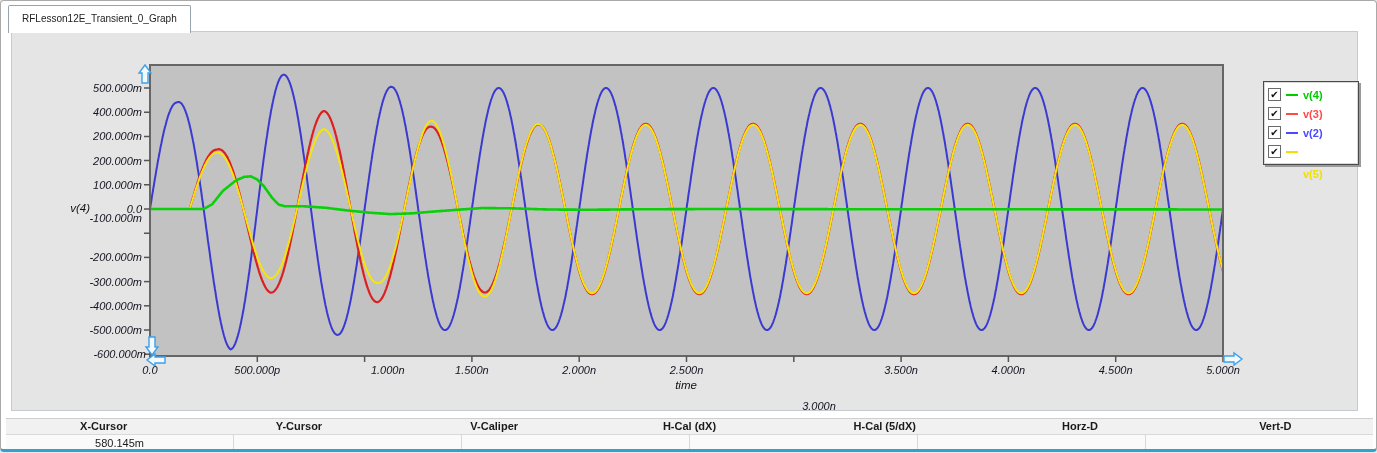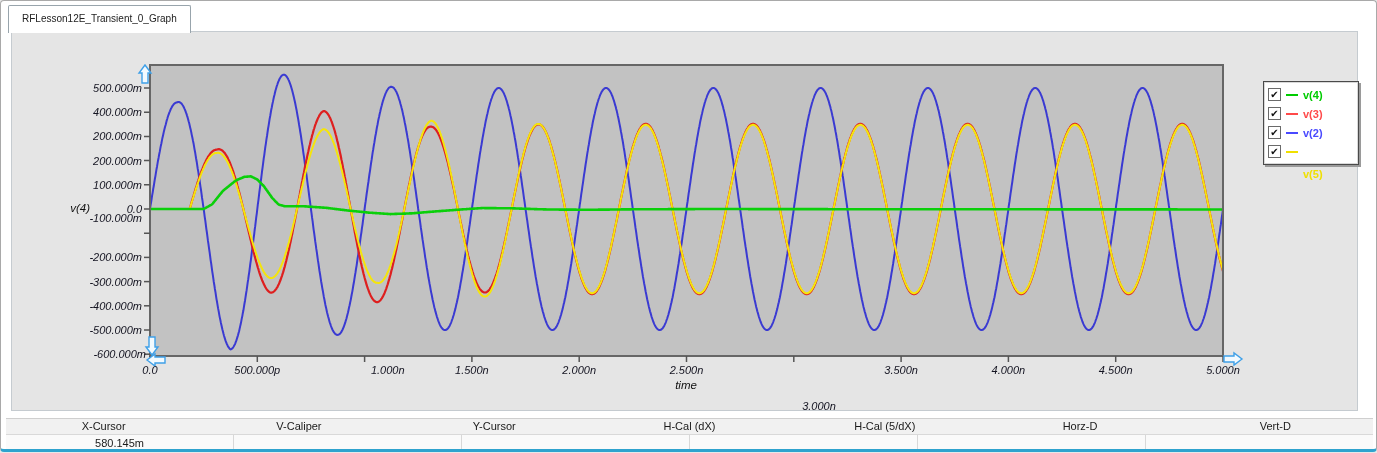--- a/index.html
+++ b/index.html
@@ -14,21 +14,21 @@
   .axis-name{position:absolute;font-size:11.5px;color:#111;}
   .legend{position:absolute;left:1262px;top:80px;width:86px;background:#fff;border:1px solid #4a4a4a;
           box-shadow:2px 2px 0 #9a9a9a, inset 0 0 0 1px #d9d9d9;padding:3px 4px;z-index:4;}
   .lrow{display:flex;align-items:center;height:19px;}
   .cb{width:11px;height:11px;border:1px solid #6a6a6a;background:#fff;font-size:10px;line-height:11px;
       text-align:center;color:#111;margin-right:5px;flex:none;}
   .dash{width:12px;height:2px;margin-right:5px;flex:none;}
   .lbl{font-size:11px;font-weight:bold;}
   .ctable{position:absolute;left:5px;top:417px;width:1367px;border-top:1px solid #cfcfcf;}
   .crow{display:flex;width:100%;}
-  .crow.h{background:#f1f1f1;border-bottom:1px solid #d9d9d9;}
+  .crow.h{background:#f1f1f1;border-bottom:1px solid #d9d9d9;font-weight:bold;}
   .crow.v{background:#fafafa;border-bottom:1px solid #d9d9d9;}
   .ccell{flex:1 1 0;text-align:center;font-size:11px;color:#1a1a1a;height:15px;line-height:15px;}
   .crow.v .ccell{height:17px;line-height:17px;border-right:1px solid #d8d8d8;}
   .crow.v .ccell:last-child{border-right:none;}
 </style>
 </head>
 <body>
 
 <div class="window">
   <div class="tab">RFLesson12E_Transient_0_Graph</div>
@@ -121,22 +121,22 @@
       <div class="lrow">
         <span class="cb">✔</span>
         <span class="dash" style="background: rgb(240, 224, 0);"></span>
         <span class="lbl" style="color: rgb(240, 224, 0); margin-top: 44px;">v(5)</span>
       </div>
     </div>
 
   <div class="ctable">
     <div class="crow h" id="crow-h">
         <div class="ccell">X-Cursor</div>
+        <div class="ccell">Y-Cursor</div>
         <div class="ccell">V-Caliper</div>
-        <div class="ccell">Y-Cursor</div>
         <div class="ccell">H-Cal (dX)</div>
         <div class="ccell">H-Cal (5/dX)</div>
         <div class="ccell">Horz-D</div>
         <div class="ccell">Vert-D</div>
       </div>
     <div class="crow v" id="crow-v">
         <div class="ccell">580.145m</div>
         <div class="ccell"></div>
         <div class="ccell"></div>
         <div class="ccell"></div>

